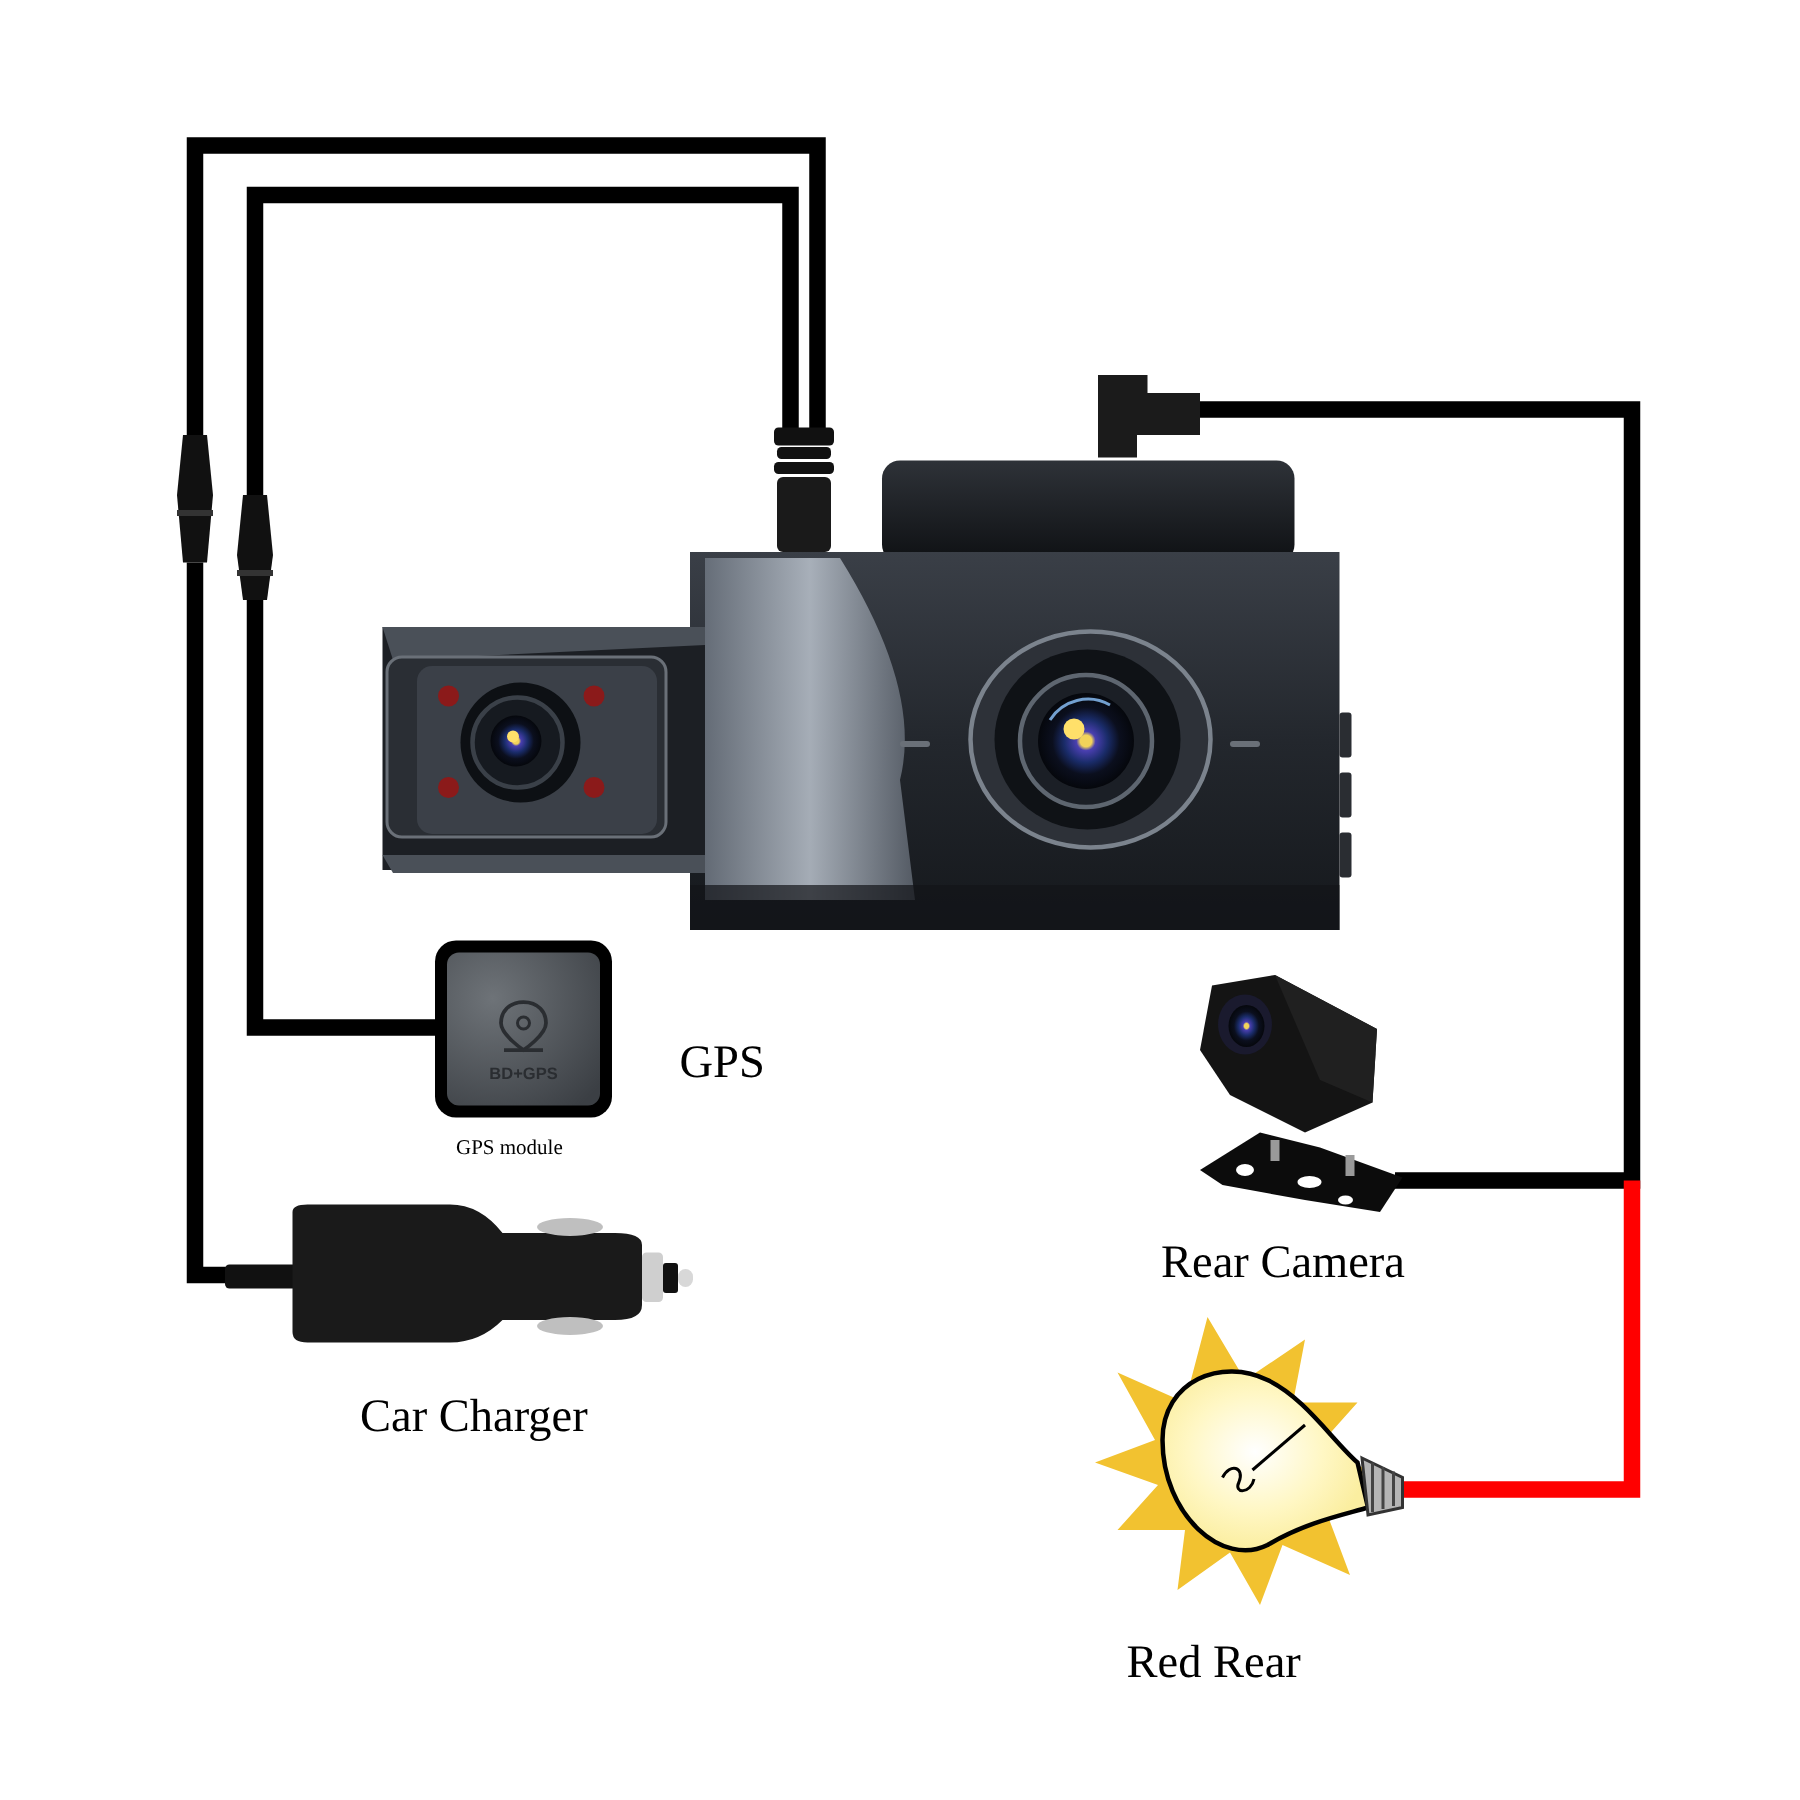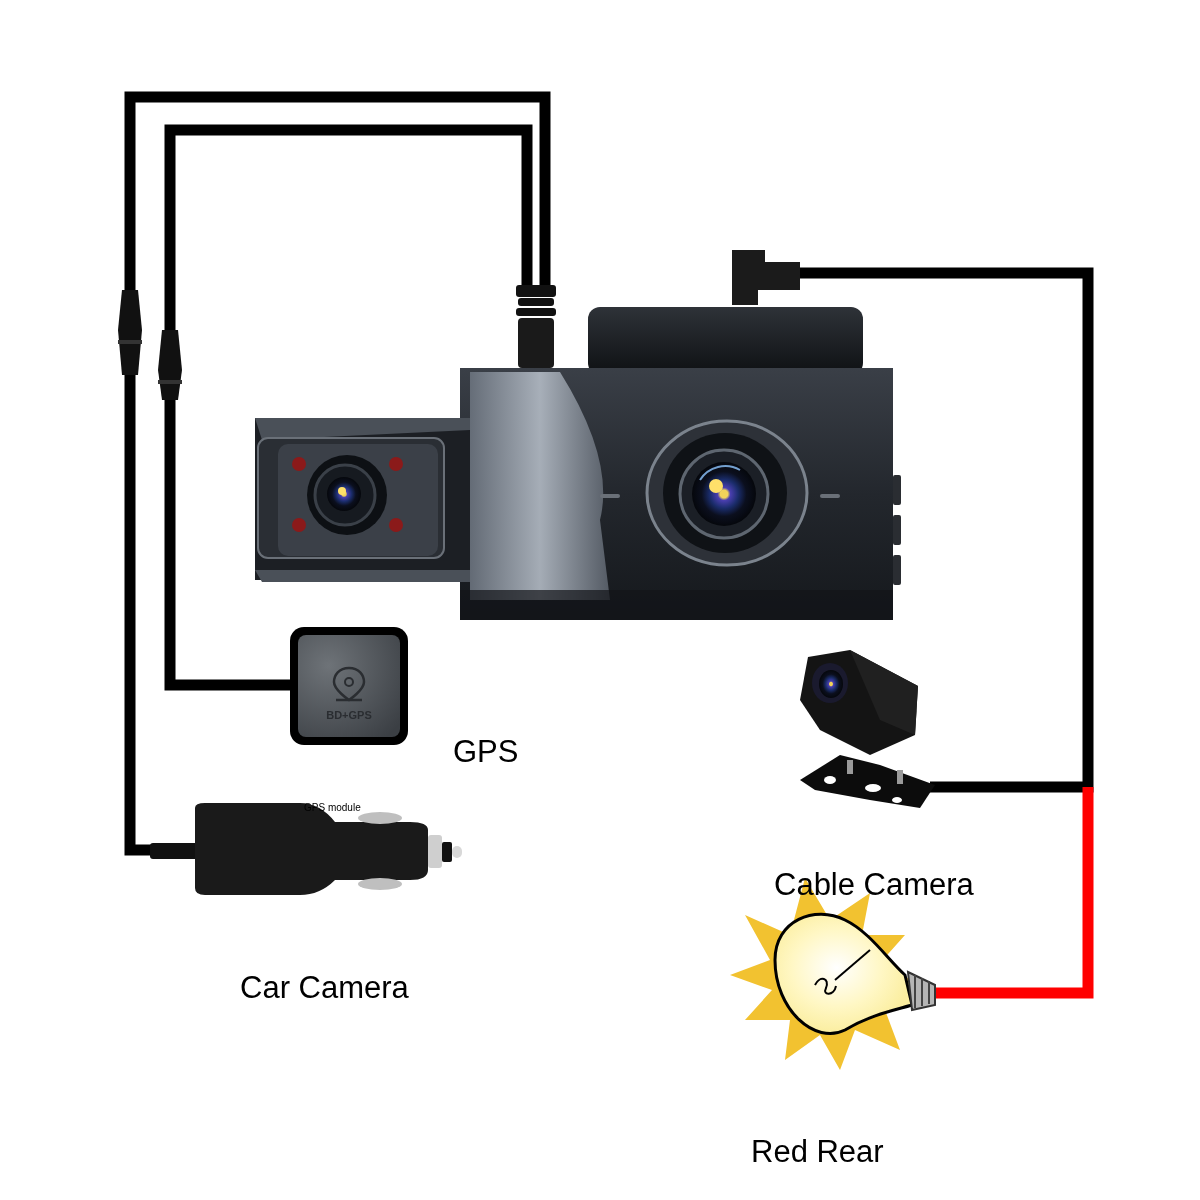--- a/index.html
+++ b/index.html
@@ -1,22 +1,22 @@
 <!DOCTYPE html>
 <html><head>
   <meta charset="utf-8">
   <style>
     html, body { margin: 0; padding: 0; background: #ffffff; }
     body { width: 1200px; height: 1200px; position: relative; overflow: hidden;
            font-family: "Liberation Sans", sans-serif; }
     #diagram { position: absolute; left: 0; top: 0; width: 1200px; height: 1200px; }
-    .label { position: absolute; color: #000; font-family: Liberation Sans, sans-serif;
-             white-space: nowrap; margin-top: 44px; }
+    .label { position: absolute; color: #000; font-family: Liberation Serif, serif;
+             white-space: nowrap; }
     .label-big { font-size: 31px; }
-    .label-small { font-size: 10px; }
+    .label-small { font-size: 14px; }
   </style>
 </head>
 <body>
 
 <svg id="diagram" viewBox="0 0 1200 1200" xmlns="http://www.w3.org/2000/svg">
   <defs>
     <linearGradient id="bodyGrad" x1="0" y1="0" x2="0" y2="1">
       <stop offset="0" stop-color="#3a3f47"></stop>
       <stop offset="0.5" stop-color="#23272d"></stop>
       <stop offset="1" stop-color="#15181c"></stop>
@@ -171,15 +171,15 @@
     <path d="M775,960 C775,920 815,905 845,920 C870,932 888,960 905,975 L912,1005 C895,1010 870,1015 845,1030 C815,1045 775,1010 775,960 Z" fill="url(#bulbGrad)" stroke="#000" stroke-width="3"></path>
     <path d="M908,972 L935,985 L935,1005 L912,1010 Z" fill="#b5b5b5" stroke="#333" stroke-width="2"></path>
     <path d="M915,975 L915,1008 M922,978 L922,1006 M929,981 L929,1004" stroke="#444" stroke-width="2"></path>
     <path d="M815,985 C820,975 830,978 826,988 C822,996 834,996 836,986" fill="none" stroke="#000" stroke-width="2"></path>
     <path d="M835,980 L870,950" stroke="#000" stroke-width="2"></path>
   </g>
 </svg>
 
 <div class="label label-big" style="left:453px; top:690px;">GPS</div>
 <div class="label label-small" style="left:304px; top:758px;">GPS module</div>
-<div class="label label-big" style="left:240px; top:926px;">Car Camera</div>
-<div class="label label-big" style="left:774px; top:823px;">Cable Camera</div>
+<div class="label label-big" style="left:240px; top:926px;">Car Charger</div>
+<div class="label label-big" style="left:774px; top:823px;">Rear Camera</div>
 <div class="label label-big" style="left:751px; top:1090px;">Red Rear</div>
 
 </body></html>

